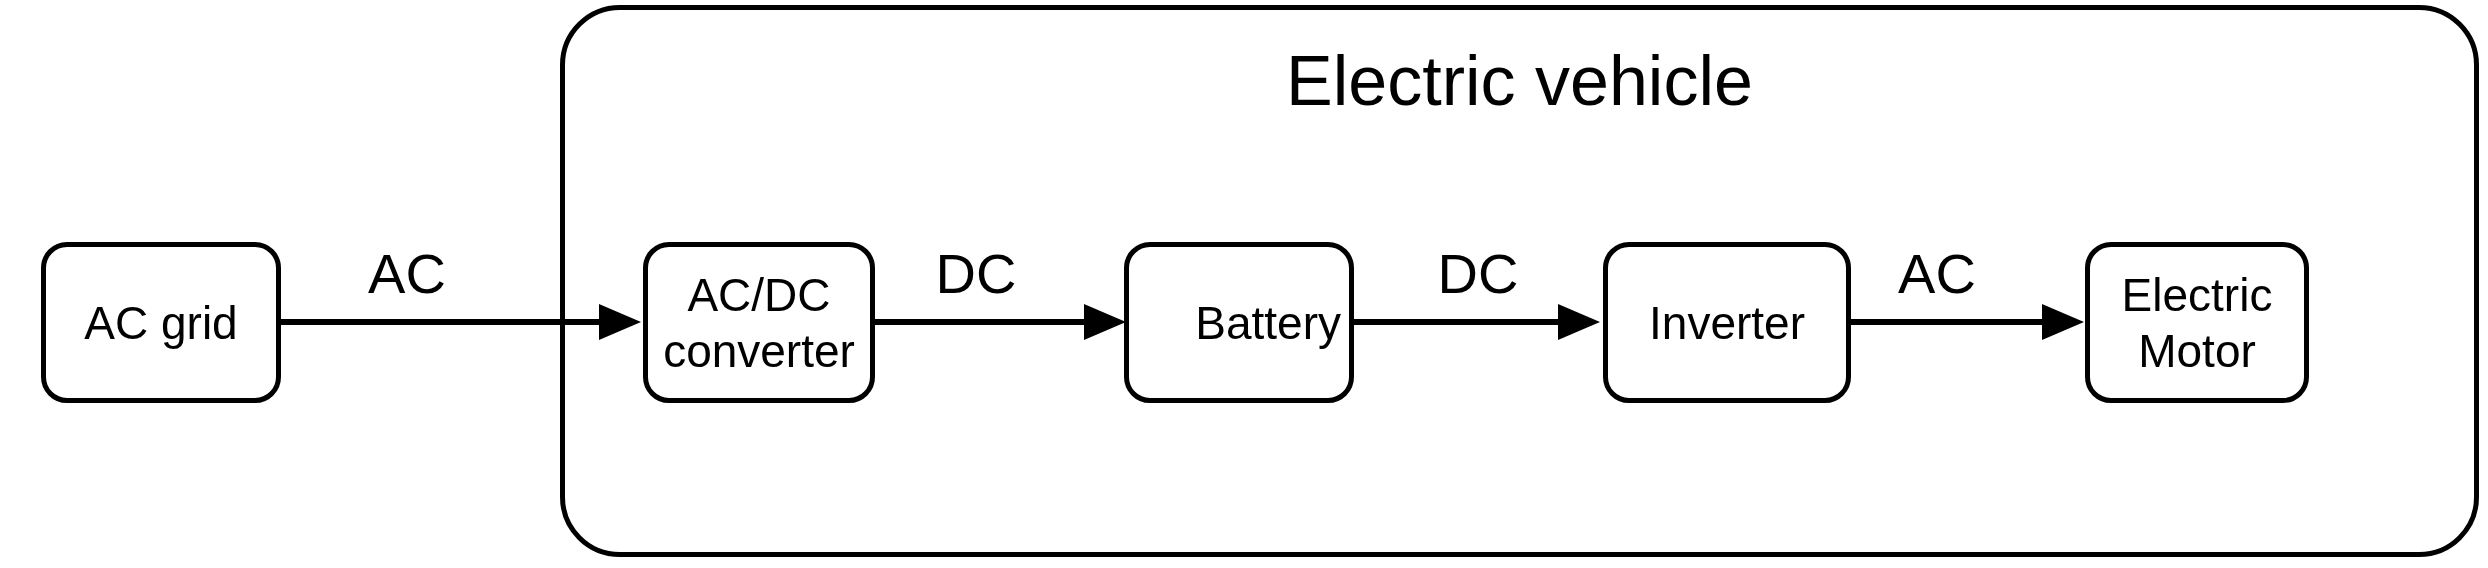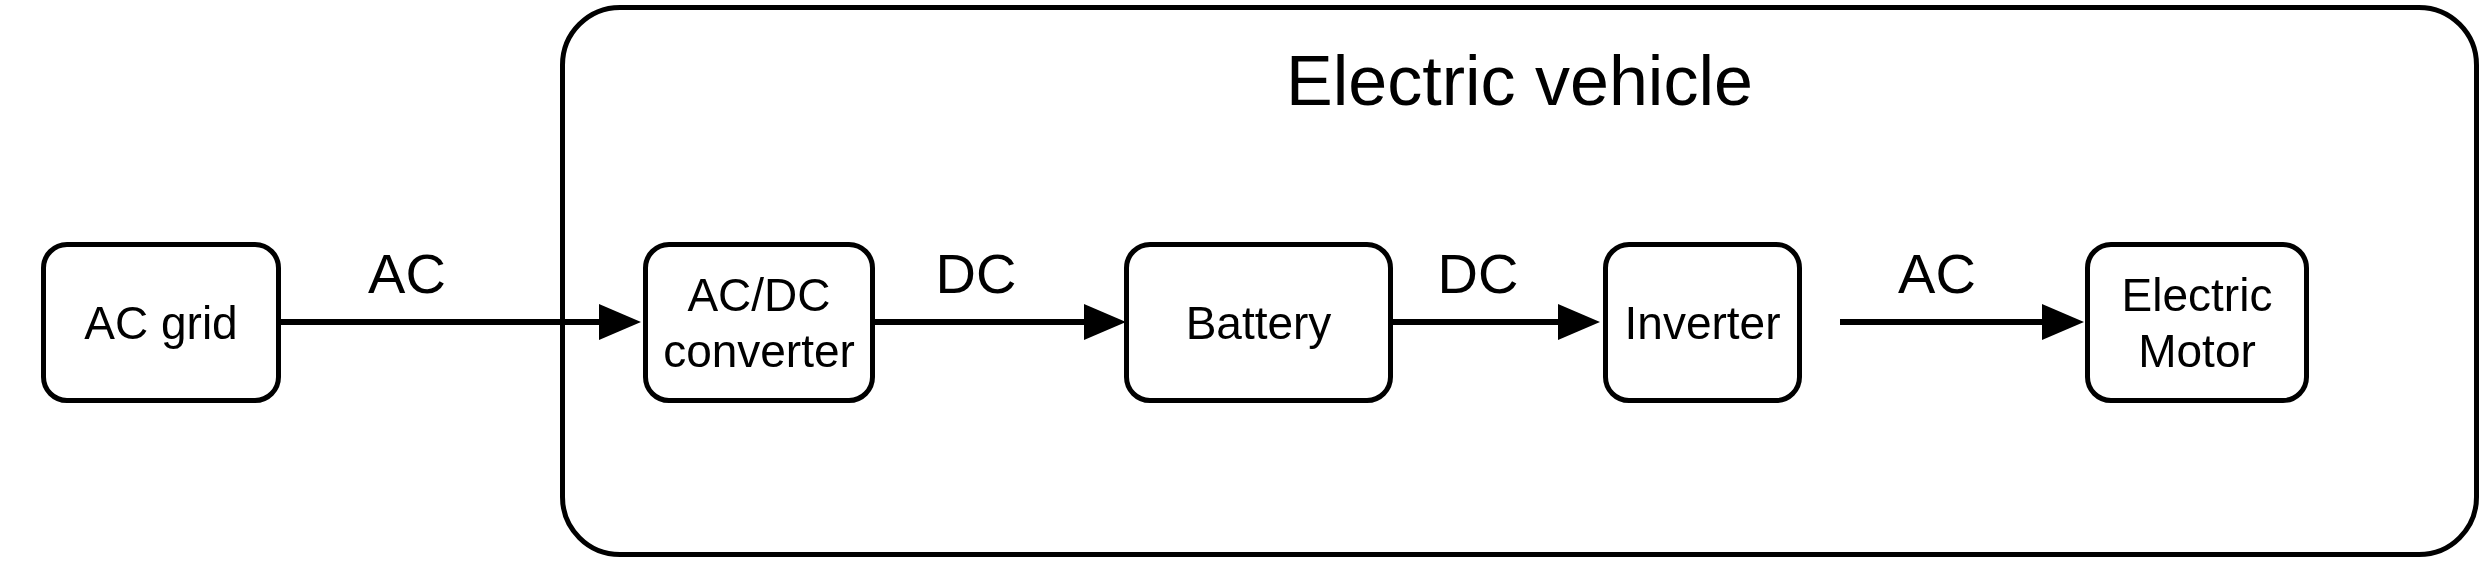--- a/index.html
+++ b/index.html
@@ -51,22 +51,22 @@
     justify-content: center;
     text-align: center;
     font-size: 46px;
     line-height: 56px;
   }
   .node .node-label {
     padding: 0 8px;
   }
   .node-ac-grid        { left: 4px;    width: 240px; margin-left: 37px; }
   .node-acdc-converter { left: 643px;  width: 232px; }
-  .node-battery        { left: 1124px; width: 269px; }
-  .node-inverter       { left: 1603px; width: 199px; }
+  .node-battery        { left: 1124px; width: 230px; justify-content: flex-end; }
+  .node-inverter       { left: 1603px; width: 248px; }
   .node-electric-motor { left: 2085px; width: 224px; }
   .arrows-svg {
     position: absolute;
     left: 0;
     top: 0;
     width: 2488px;
     height: 568px;
     pointer-events: none;
   }
   .edge-label {

